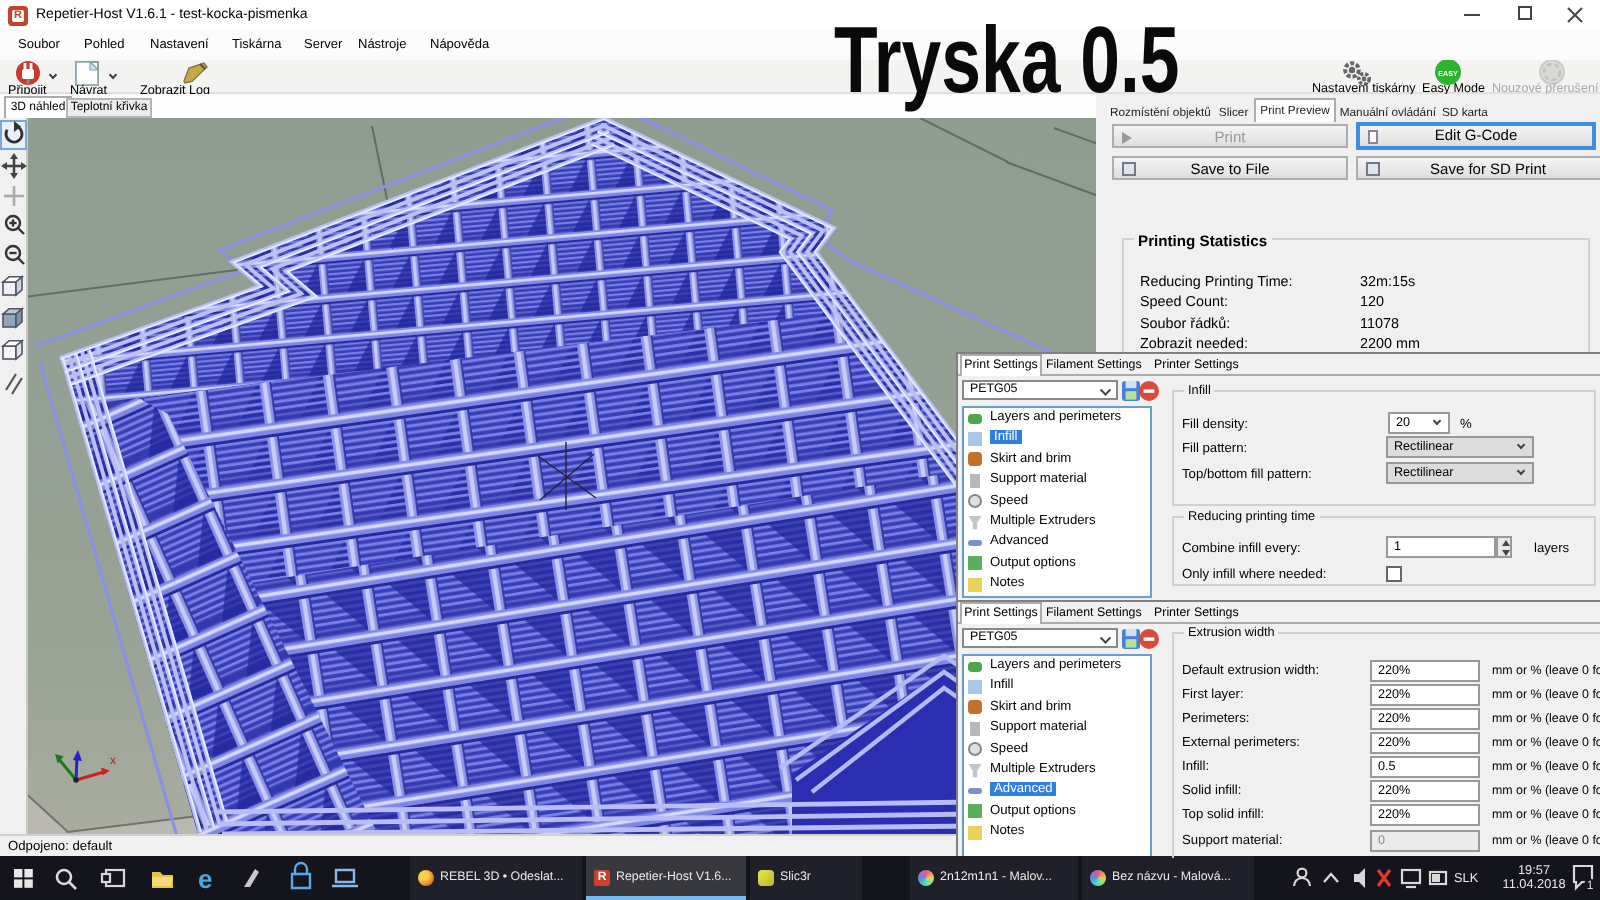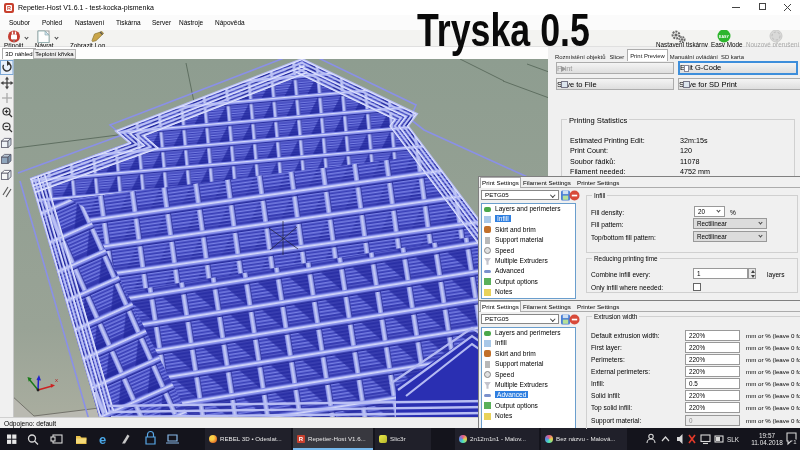--- a/index.html
+++ b/index.html
@@ -1,17 +1,17 @@
 <!DOCTYPE html>
 <html><head><meta charset="utf-8"><style>
 *{margin:0;padding:0;box-sizing:border-box}
 html,body{width:800px;height:450px;overflow:hidden}
 body{position:relative;font-family:"Liberation Sans",sans-serif;background:#fff;font-size:6.5px;color:#000}
 .abs{position:absolute}
-.btn{position:absolute;background:linear-gradient(#f4f4f4,#dedede);border:1px solid #acacac;font-size:7.5px;color:#000}
+.btn{position:absolute;background:linear-gradient(#f4f4f4,#dedede);border:1px solid #acacac;font-size:7.5px;text-align:center;color:#000}
 .gb{position:absolute;border:1px solid #d0d0d0}
 .gb>span{position:absolute;top:-4.5px;left:5px;background:#f0f0f0;padding:0 2px}
 .tb{position:absolute;background:#fff;border:1px solid #999;font-size:6.3px;padding-left:3px}
 .lbl{position:absolute;font-size:6.6px;white-space:nowrap}
 .chev{position:absolute;width:4px;height:4px;border-right:1px solid #444;border-bottom:1px solid #444;transform:rotate(45deg)}
 .li{position:relative;height:10.4px;line-height:10.4px;padding-left:13px;white-space:nowrap;font-size:6.6px}
 .li i{position:absolute;left:2px;top:1.7px;width:7px;height:7px}
 .sel{background:#2f7fe0;color:#fff;padding:0 2px}
 .tab1{position:absolute;background:#fff;border:1px solid #acacac;border-bottom:none;font-size:6.2px;text-align:center}
 </style></head>
@@ -310,30 +310,30 @@
 
 <div class="abs" style="left:548px;top:47px;width:252px;height:370px;background:#f0f0f0"></div>
 <div class="abs" style="left:550px;top:50px;font-size:5.9px;color:#222;white-space:nowrap">
   <span style="padding:2px 1.5px 2px 5px">Rozmístění objektů</span><span style="padding:2px 2.5px">Slicer</span><span style="display:inline-block;background:#fff;border:1px solid #acacac;border-bottom:none;padding:2.5px 2.5px;position:relative;top:-1px">Print Preview</span><span style="padding:2px 1.5px">Manuální ovládání</span><span style="padding:2px 1.5px">SD karta</span>
 </div>
 <div class="btn" style="left:556px;top:62px;width:118px;height:12px;color:#999;line-height:11px"><span class="abs" style="left:4px;top:2.5px;width:0;height:0;border-left:5px solid #9a9a9a;border-top:3.5px solid transparent;border-bottom:3.5px solid transparent"></span>Print</div>
 <div class="btn" style="left:678px;top:61px;width:120px;height:14px;border:2px solid #3d8edb;line-height:10px"><span class="abs" style="left:4px;top:1.5px;width:5px;height:7px;background:#fff;border:1px solid #889;"></span>Edit G-Code</div>
 <div class="btn" style="left:556px;top:78px;width:118px;height:12px;line-height:11px"><span class="abs" style="left:4px;top:2px;width:7px;height:7px;background:#dde6ee;border:1px solid #778"></span>Save to File</div>
 <div class="btn" style="left:678px;top:78px;width:132px;height:12px;line-height:11px"><span class="abs" style="left:4px;top:2px;width:7px;height:7px;background:#dde6ee;border:1px solid #778"></span>Save for SD Print</div>
 <div class="gb" style="left:561px;top:119px;width:234px;height:58px;border-bottom:none">
-    <span style="font-weight:normal;font-size:7.6px">Printing Statistics</span>
+    <span style="font-weight:bold;font-size:7.6px">Printing Statistics</span>
   </div>
-<div class="lbl" style="left:570px;top:135.5px;font-size:7.2px">Estimated Printing Edit:</div>
+<div class="lbl" style="left:570px;top:135.5px;font-size:7.2px">Reducing Printing Time:</div>
 <div class="lbl" style="left:680px;top:135.5px;font-size:7.2px">32m:15s</div>
-<div class="lbl" style="left:570px;top:146px;font-size:7.2px">Print Count:</div>
+<div class="lbl" style="left:570px;top:146px;font-size:7.2px">Speed Count:</div>
 <div class="lbl" style="left:680px;top:146px;font-size:7.2px">120</div>
 <div class="lbl" style="left:570px;top:156.5px;font-size:7.2px">Soubor řádků:</div>
 <div class="lbl" style="left:680px;top:156.5px;font-size:7.2px">11078</div>
-<div class="lbl" style="left:570px;top:167px;font-size:7.2px">Filament needed:</div>
-<div class="lbl" style="left:680px;top:167px;font-size:7.2px">4752 mm</div>
+<div class="lbl" style="left:570px;top:167px;font-size:7.2px">Zobrazit needed:</div>
+<div class="lbl" style="left:680px;top:167px;font-size:7.2px">2200 mm</div>
 
 <div class="abs" style="left:478px;top:176px;width:322px;height:124px;background:#f0f0f0;border-left:1px solid #808080;border-top:1px solid #808080;z-index:5">
   <div class="tab1" style="left:1px;top:0px;width:41px;height:10.5px;line-height:10.5px;z-index:2">Print Settings</div>
   <div class="abs" style="left:44px;top:2px;font-size:6.2px">Filament Settings</div>
   <div class="abs" style="left:98px;top:2px;font-size:6.2px">Printer Settings</div>
   <div class="abs" style="left:0;top:10px;width:322px;height:1px;background:#acacac"></div>
   <div class="abs" style="left:2px;top:13px;width:78px;height:10px;background:#fff;border:1px solid #888;font-size:6.2px;line-height:8.5px;padding-left:3px">PETG05</div>
   <div class="chev" style="left:72px;top:16px;width:3.5px;height:3.5px"></div>
   <svg class="abs" style="left:82px;top:13px" width="27" height="11" viewBox="0 0 27 11">
     <rect x="0" y="0.5" width="9" height="10" rx="1.5" fill="#4a7fd6"></rect>

